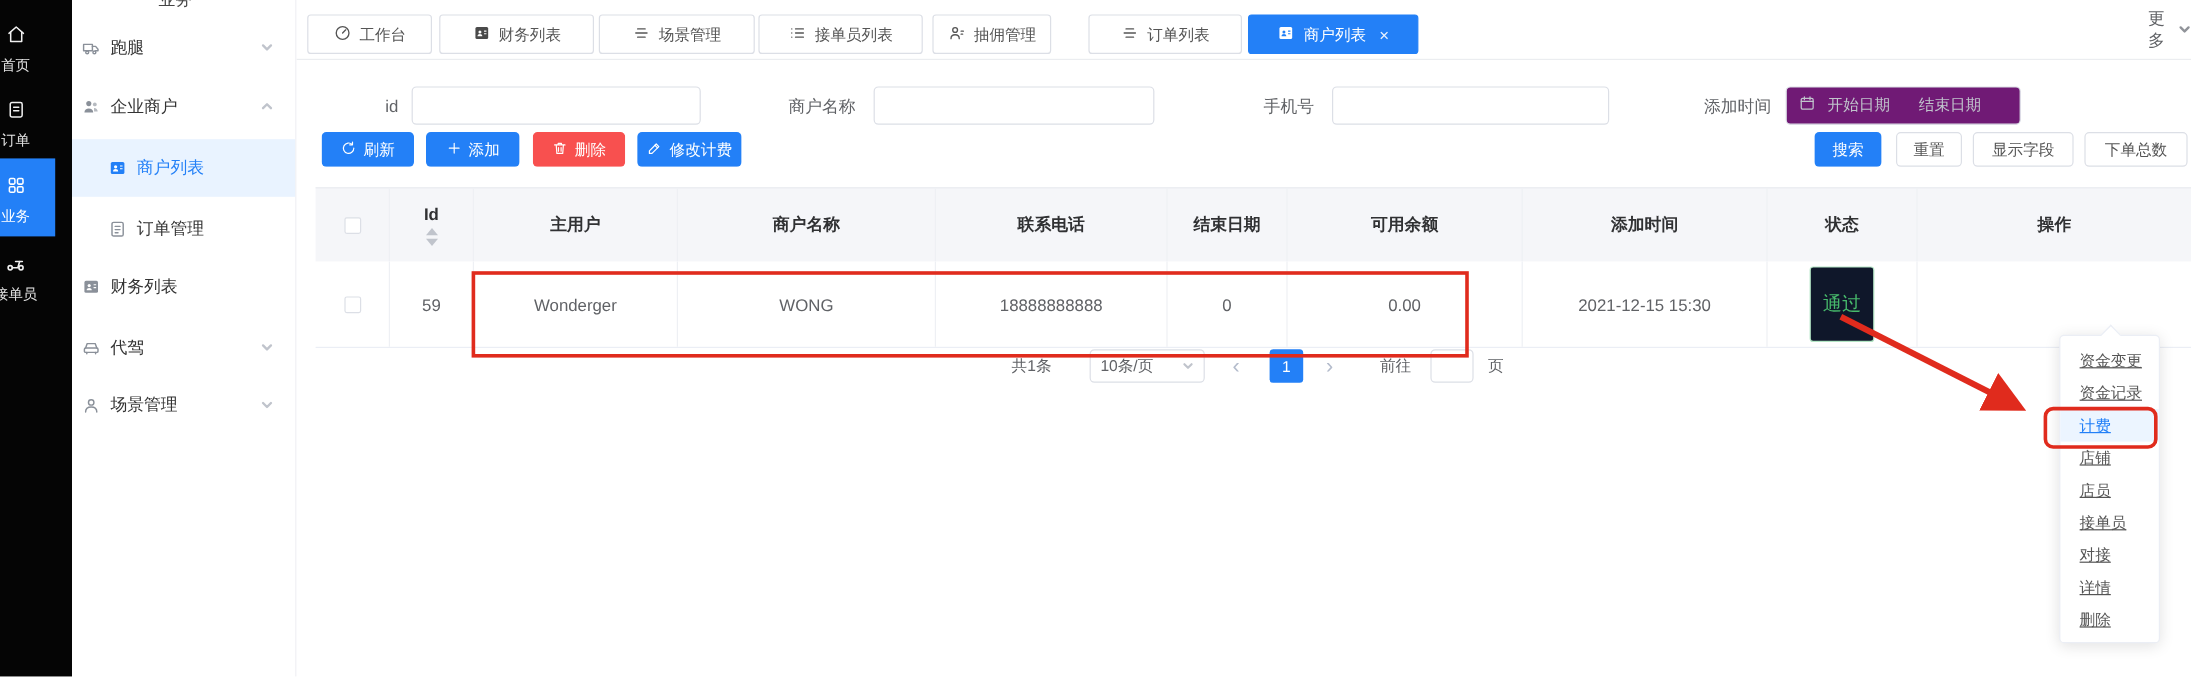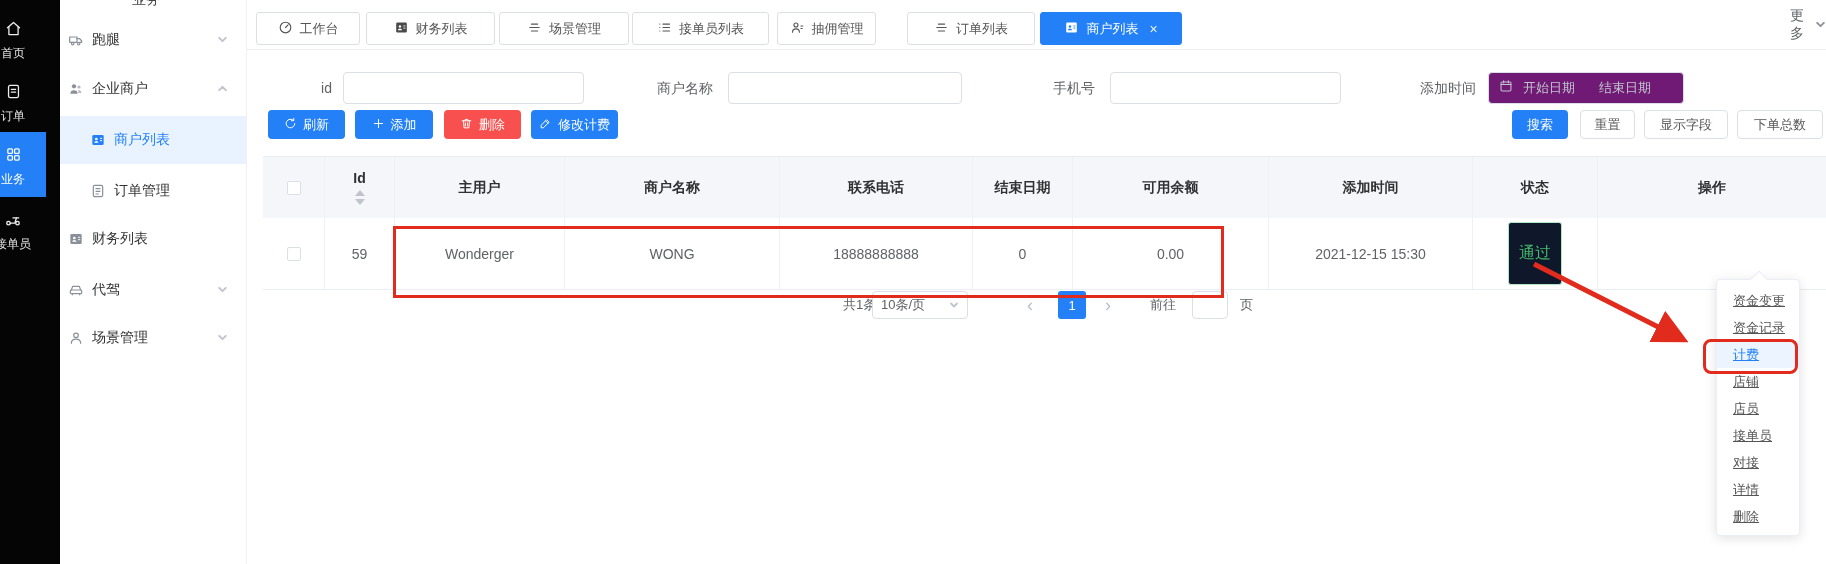--- a/index.html
+++ b/index.html
@@ -58,21 +58,21 @@
   .car-up { width:0; height:0; border-left:5px solid transparent; border-right:5px solid transparent; border-bottom:6px solid #c0c4cc; }
   .car-dn { width:0; height:0; border-left:5px solid transparent; border-right:5px solid transparent; border-top:6px solid #c0c4cc; }
   .tag-ok { display:inline-block; padding:20px 10px; font-size:16px; color:#47b96b; background:#0f172a; border:1px solid #b3e6c5; border-radius:3px; }
   .rbtn { height:32px; border-radius:4px; display:flex; align-items:center; justify-content:center; gap:6px; font-size:13px; cursor:pointer; position:absolute; top:238px; }
   .rbtn-edit { left:1635px; width:77px; background:#2380f7; color:#fff; }
   .rbtn-more { left:1723px; width:75px; background:#e9f2fe; border:1px solid #b9d9fc; color:#2380f7; }
 
   
   .pg { position:absolute; top:290px; height:30px; font-size:13px; color:#606266; z-index:1; }
   .pg-total { left:843px; line-height:30px; }
-  .pg-select { left:872px; width:96px; height:28px; top:291px; border:1px solid #dcdfe6; border-radius:4px; background:#fff;
+  .pg-select { left:908px; width:96px; height:28px; top:291px; border:1px solid #dcdfe6; border-radius:4px; background:#fff;
                display:flex; align-items:center; justify-content:space-between; padding:0 8px; cursor:pointer; }
   .pg-arrow { width:24px; height:28px; top:291px; display:flex; align-items:center; justify-content:center; color:#b4bccc; font-size:18px; cursor:pointer; }
   .pg-cur { left:1058px; width:28px; height:28px; top:291px; background:#2380f7; color:#fff; border-radius:3px; display:flex; align-items:center; justify-content:center; cursor:pointer; }
   .pg-goto { left:1150px; line-height:30px; }
   .pg-input { left:1192px; width:36px; height:28px; top:291px; border:1px solid #dcdfe6; border-radius:4px; text-align:center; outline:none; font-size:13px; }
   .pg-unit { left:1240px; line-height:30px; }
 
   
   .dropdown { position:absolute; left:1716px; top:279px; width:84px; height:257px; background:#fff; border:1px solid #ebeef5; border-radius:4px;
               box-shadow:0 2px 12px rgba(0,0,0,.12); z-index:40; padding-top:7px; }

